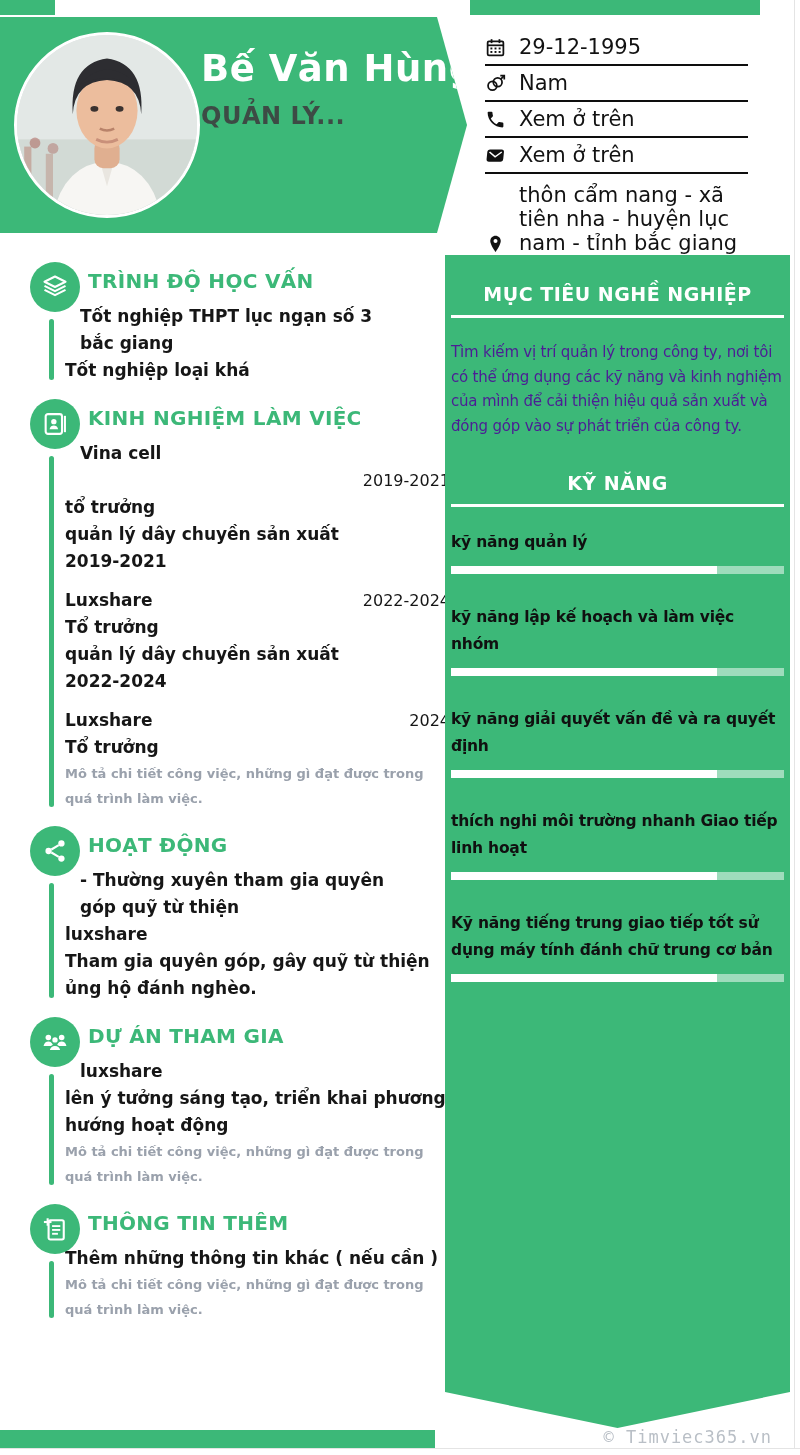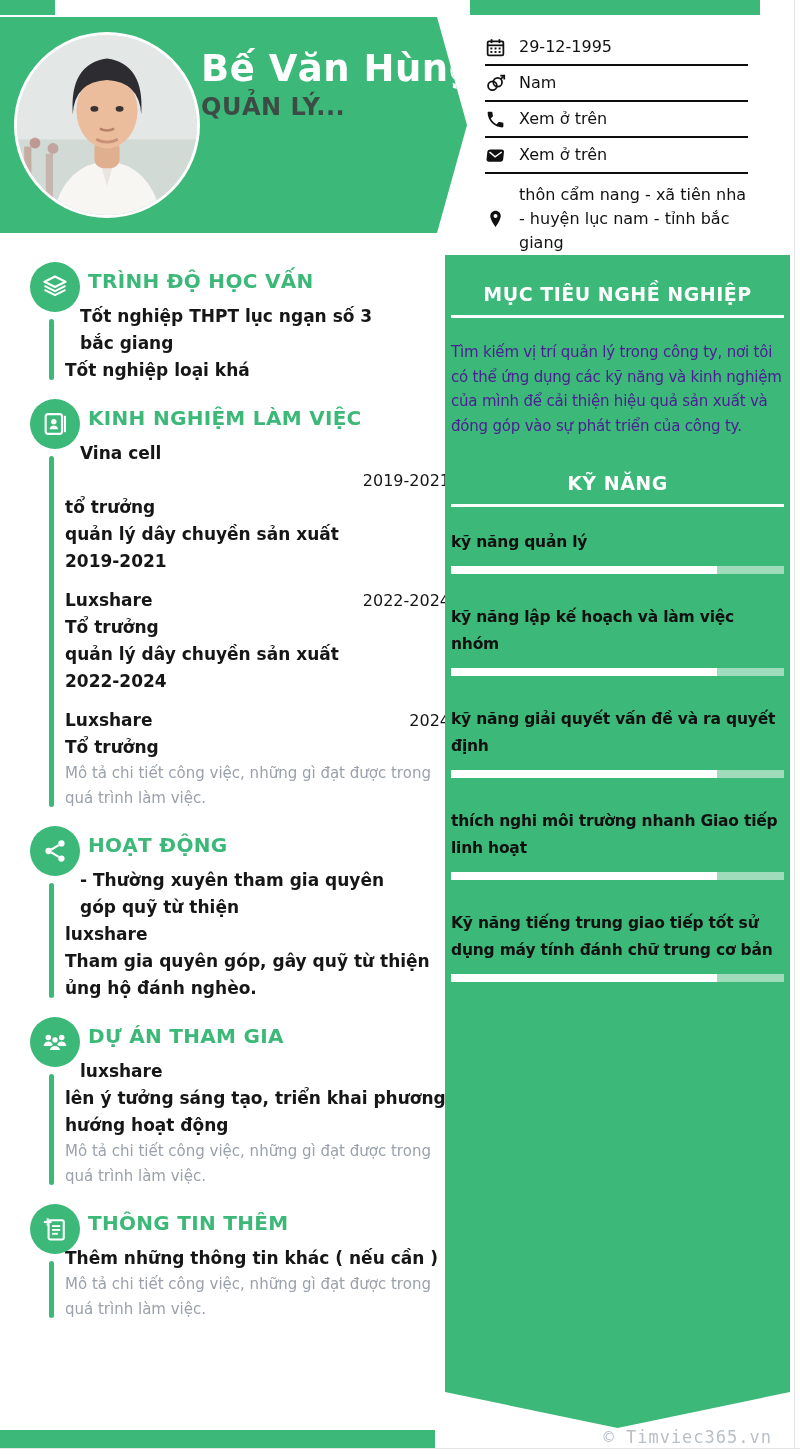--- a/index.html
+++ b/index.html
@@ -10,42 +10,42 @@
   .strip-left{left:0;width:55px;}
   .strip-right{left:470px;width:290px;}
   
   .banner{position:absolute;left:0;top:17px;width:467px;height:216px;background:var(--green);
           clip-path:polygon(0 0,437px 0,467px 108px,437px 216px,0 216px);}
   .avatar{position:absolute;left:14px;top:15px;width:180px;height:180px;border-radius:50%;
           border:3px solid #fff;overflow:hidden;background:#dfe4e2;}
   .avatar svg{display:block;width:100%;height:100%;}
   .banner-text{position:absolute;left:201px;top:30px;}
   .name{font-size:37px;font-weight:bold;color:#fff;letter-spacing:.5px;white-space:nowrap;}
-  .job-title{font-size:24px;font-weight:bold;color:#3d4b45;margin-top:3px;letter-spacing:.5px;}
+  .job-title{font-size:24px;font-weight:bold;color:#3d4b45;margin-top:12px;letter-spacing:.5px;}
   
   .contact{position:absolute;left:485px;top:30px;width:263px;}
   .contact-row{display:flex;align-items:center;gap:13px;min-height:36px;border-bottom:2px solid #0e0e0e;box-sizing:border-box;}
-  .contact-row.tall{min-height:58px;align-items:center;padding-top:9px;}
+  .contact-row.tall{min-height:58px;align-items:flex-end;padding-top:9px;}
   .contact-icon{width:21px;flex:0 0 21px;display:flex;}
   .contact-icon svg{width:21px;height:21px;}
-  .contact-text{font-size:16px;line-height:24px;color:#121212;}
+  .contact-text{font-size:21px;line-height:24px;color:#121212;}
   
   .left-col{position:absolute;left:18px;top:261px;width:432px;}
   .section{position:relative;padding-left:47px;margin-bottom:14px;}
   .rail-circle{position:absolute;left:12px;top:1px;width:50px;height:50px;border-radius:50%;
                background:var(--green);display:flex;align-items:center;justify-content:center;}
   .rail-circle svg{width:28px;height:28px;}
   .rail-line{position:absolute;left:31px;top:58px;bottom:4px;width:5px;background:var(--green);border-radius:3px;}
   .section-heading{margin-left:23px;padding-top:8px;margin-bottom:10px;font-size:20px;font-weight:bold;
                    color:var(--green);letter-spacing:.3px;}
   .line{font-size:17px;line-height:27px;font-weight:bold;display:flex;justify-content:space-between;gap:8px;}
   .line .l{min-height:27px;}
   .line .date{font-weight:normal;font-size:16px;white-space:nowrap;}
   .line.indent2{padding-left:15px;}
-  .line.muted{font-weight:normal;color:#9aa1ac;font-size:15px;line-height:25px;display:block;}
+  .line.muted{font-weight:bold;color:#9aa1ac;font-size:13px;line-height:25px;display:block;}
   .line.entry-gap{margin-top:12px;}
   
   .right-panel{position:absolute;left:445px;top:255px;width:345px;height:1137px;background:var(--green);
                box-sizing:border-box;padding:0 6px;}
   .right-panel::after{content:"";position:absolute;top:100%;left:0;width:100%;height:36px;background:var(--green);
                clip-path:polygon(0 0,100% 0,50% 100%);}
   .rp-heading{color:#fff;font-weight:bold;font-size:19px;text-align:center;letter-spacing:.5px;margin-top:28px;}
   .rp-underline{height:3px;background:#fff;margin-top:10px;margin-bottom:22px;}
   .rp-objective{color:#4c1d95;font-weight:normal;font-size:15px;line-height:24.5px;letter-spacing:-.2px;}
   .skills-heading{margin-top:34px;}

